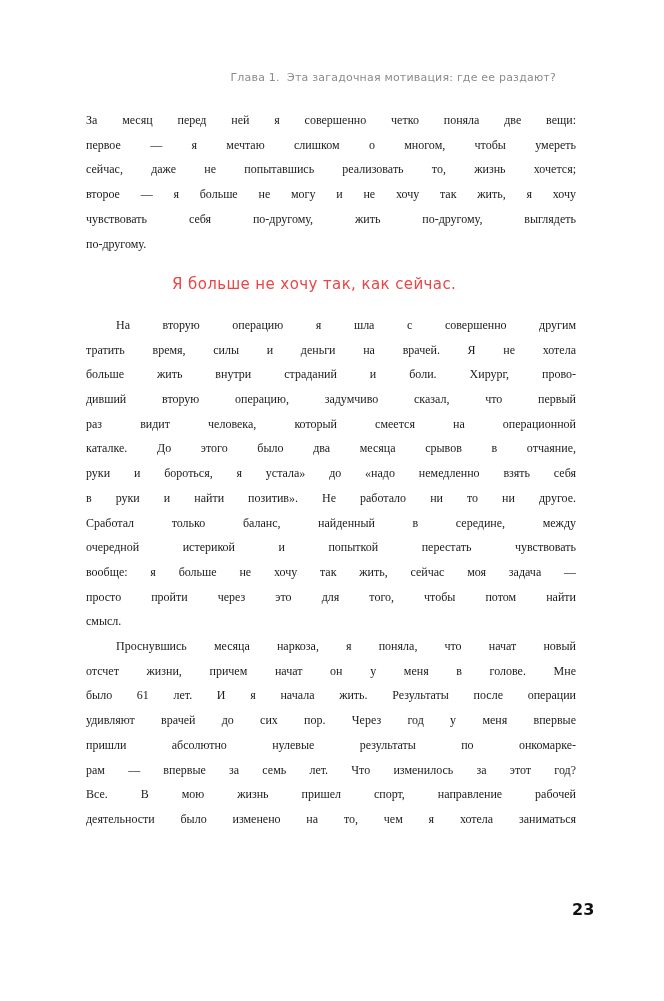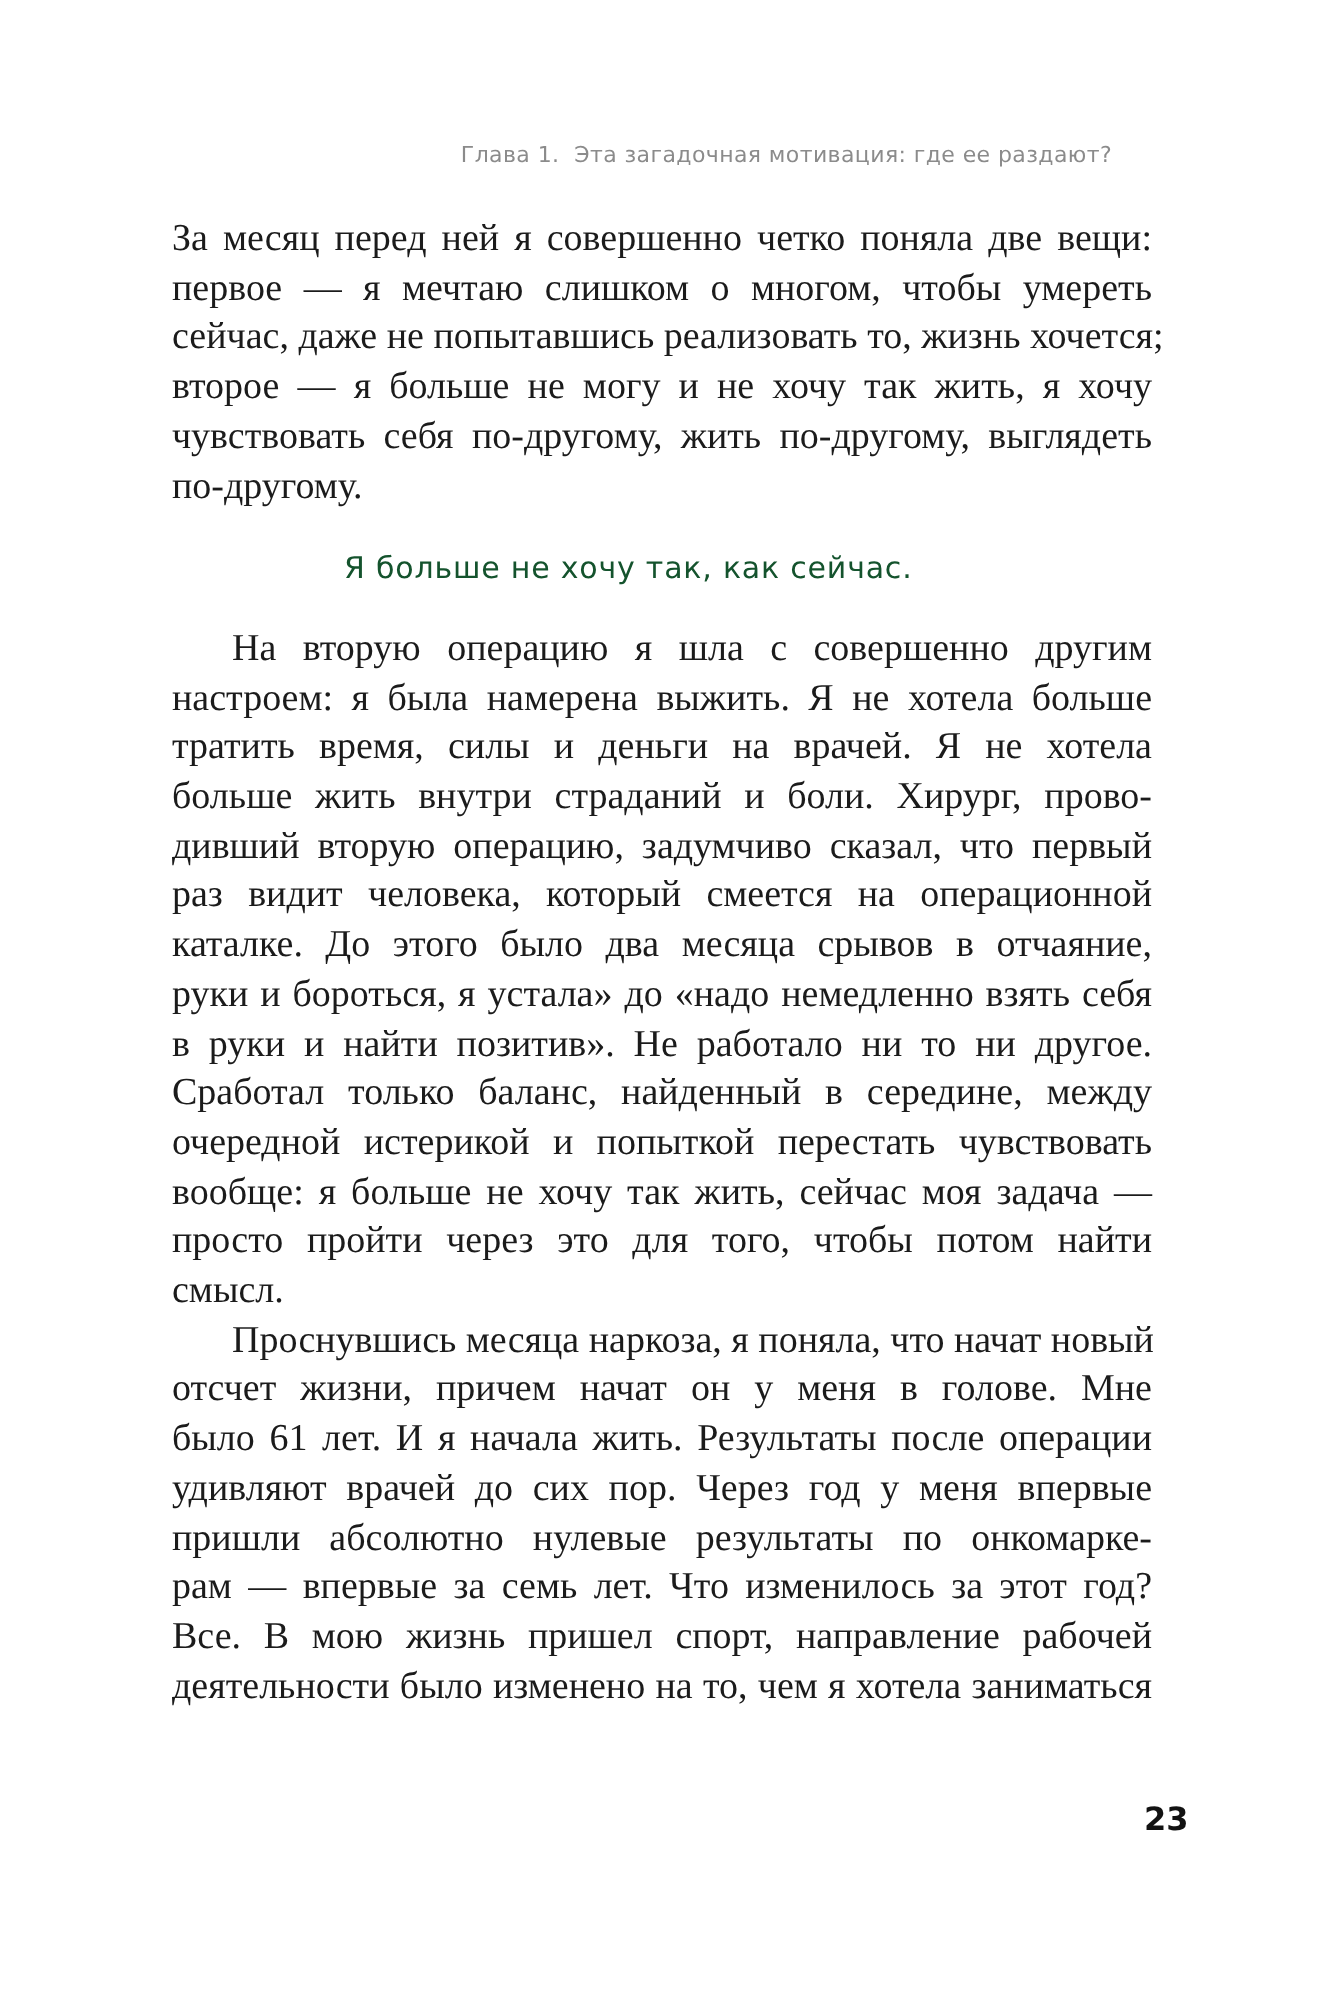--- a/index.html
+++ b/index.html
@@ -31,41 +31,41 @@
   .page-body {
     position: absolute;
     top: 108px;
     left: 86px;
     width: 490px;
   }
   .paragraph {
     margin: 0;
   }
   .line {
-    font-size: 19px;
+    font-size: 12px;
     line-height: 24.7px;
     color: #1b1b1b;
     text-align: justify;
     text-align-last: justify;
     white-space: nowrap;
   }
   .line.indent {
     text-indent: 30px;
   }
   .line.nojust {
     text-align-last: left;
   }
   .quote {
     margin: 16px 0 16px 0;
     padding-left: 86px;
     font-family: "DejaVu Sans", sans-serif;
     font-size: 15px;
     line-height: 24.7px;
     letter-spacing: 0.4px;
-    color: #14532d;
+    color: #ef4444;
     white-space: nowrap;
   }
   .page-number {
     position: absolute;
     top: 900px;
     left: 524px;
     font-family: "DejaVu Sans", "Liberation Sans", sans-serif;
     font-weight: bold;
     font-size: 16px;
     color: #121212;
@@ -83,21 +83,20 @@
         <div class="line">За месяц перед ней я совершенно четко поняла две вещи:</div>
         <div class="line">первое — я мечтаю слишком о многом, чтобы умереть</div>
         <div class="line">сейчас, даже не попытавшись реализовать то, жизнь хочется;</div>
         <div class="line">второе — я больше не могу и не хочу так жить, я хочу</div>
         <div class="line">чувствовать себя по-другому, жить по-другому, выглядеть</div>
         <div class="line nojust">по-другому.</div>
       </div>
       <div class="quote">Я больше не хочу так, как сейчас.</div>
       <div class="paragraph">
         <div class="line indent">На вторую операцию я шла с совершенно другим</div>
-        <div class="line">настроем: я была намерена выжить. Я не хотела больше</div>
         <div class="line">тратить время, силы и деньги на врачей. Я не хотела</div>
         <div class="line">больше жить внутри страданий и боли. Хирург, прово-</div>
         <div class="line">дивший вторую операцию, задумчиво сказал, что первый</div>
         <div class="line">раз видит человека, который смеется на операционной</div>
         <div class="line">каталке. До этого было два месяца срывов в отчаяние,</div>
         <div class="line">руки и бороться, я устала» до «надо немедленно взять себя</div>
         <div class="line">в руки и найти позитив». Не работало ни то ни другое.</div>
         <div class="line">Сработал только баланс, найденный в середине, между</div>
         <div class="line">очередной истерикой и попыткой перестать чувствовать</div>
         <div class="line">вообще: я больше не хочу так жить, сейчас моя задача —</div>

